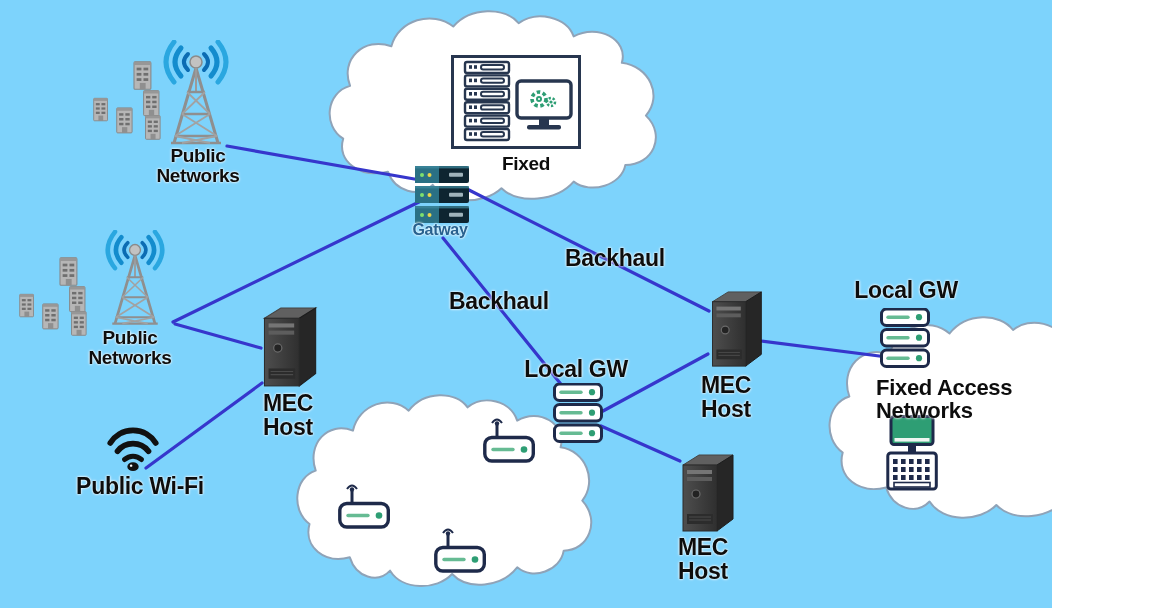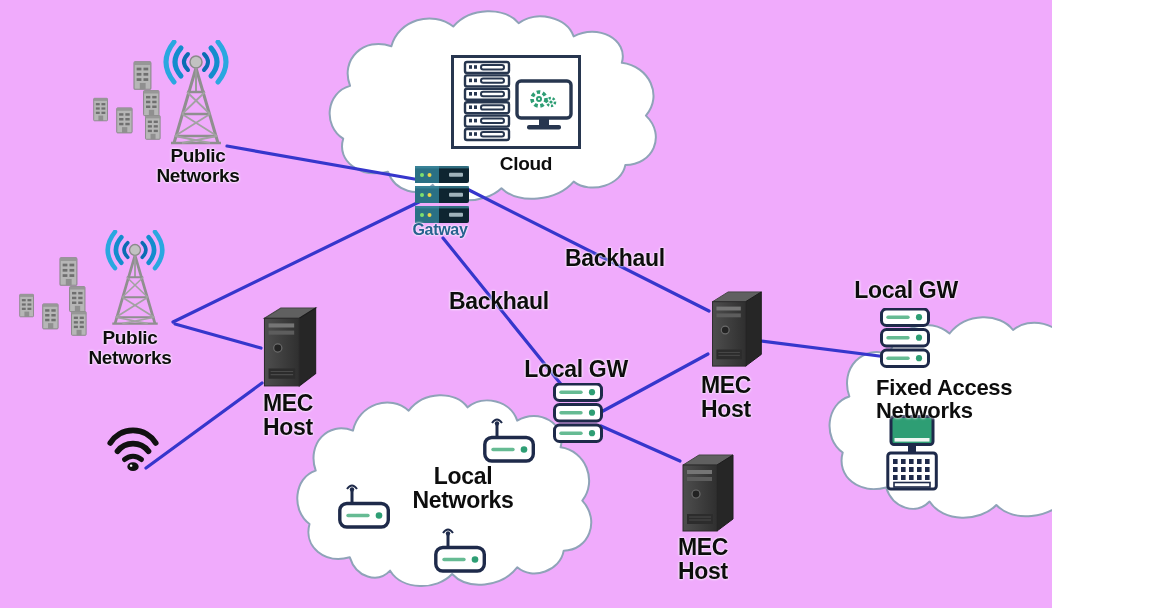--- a/index.html
+++ b/index.html
@@ -4,21 +4,21 @@
 <style>
   :root{
     --link-line:#3636cc;
     --label-text:#0d0d0d;
     --gateway-label:#27618f;
     --cloud-outline:#8fa3b8;
   }
   html,body{margin:0;padding:0;background:#ffffff;}
   #canvas{
     position:relative;width:1052px;height:608px;overflow:hidden;
-    font-family:"Liberation Sans",sans-serif;background:#f0abfc;
+    font-family:"Liberation Sans",sans-serif;background:#7dd3fc;
   }
   .lbl{
     position:absolute;font-weight:700;color:var(--label-text);
     text-align:center;line-height:1.06;letter-spacing:-0.3px;
     text-shadow:0 0 2px #fff,0 0 3px #fff;
     white-space:normal;
   }
   .lbl.blue{color:var(--gateway-label);}
   .lbl.right{text-align:left;}
   svg.icon{position:absolute;overflow:visible;}
@@ -281,25 +281,25 @@
 
   <svg class="icon" style="left:886px;top:414px" width="52" height="78">
       <use href="#sym-terminal" width="52" height="78"></use>
     </svg>
   <svg class="icon" style="left:1069px;top:352px" width="52" height="78">
       <use href="#sym-terminal" width="52" height="78"></use>
     </svg>
 
   <div class="lbl" style="left:140px;top:146px;width:116px;font-size:19px">Public Networks</div>
   <div class="lbl" style="left:70px;top:328px;width:120px;font-size:19px">Public Networks</div>
-  <div class="lbl" style="left:486px;top:154px;width:80px;font-size:19px">Cloud</div>
+  <div class="lbl" style="left:486px;top:154px;width:80px;font-size:19px">Fixed</div>
   <div class="lbl blue" style="left:393px;top:222px;width:94px;font-size:16px">Gatway</div>
   <div class="lbl" style="left:433px;top:289px;width:132px;font-size:23px">Backhaul</div>
   <div class="lbl" style="left:549px;top:246px;width:132px;font-size:23px">Backhaul</div>
   <div class="lbl" style="left:252px;top:391px;width:72px;font-size:23px">MEC Host</div>
   <div class="lbl" style="left:690px;top:373px;width:72px;font-size:23px">MEC Host</div>
   <div class="lbl" style="left:667px;top:535px;width:72px;font-size:23px">MEC Host</div>
   <div class="lbl" style="left:511px;top:357px;width:130px;font-size:23px">Local GW</div>
   <div class="lbl" style="left:841px;top:278px;width:130px;font-size:23px">Local GW</div>
-  <div class="lbl" style="left:403px;top:464px;width:120px;font-size:23px">Local Networks</div>
   <div class="lbl right" style="left:876px;top:376px;width:192px;font-size:22px">Fixed Access Networks</div>
+  <div class="lbl" style="left:52px;top:474px;width:176px;font-size:23px">Public Wi-Fi</div>
 
 </div>
 
 </body></html>

